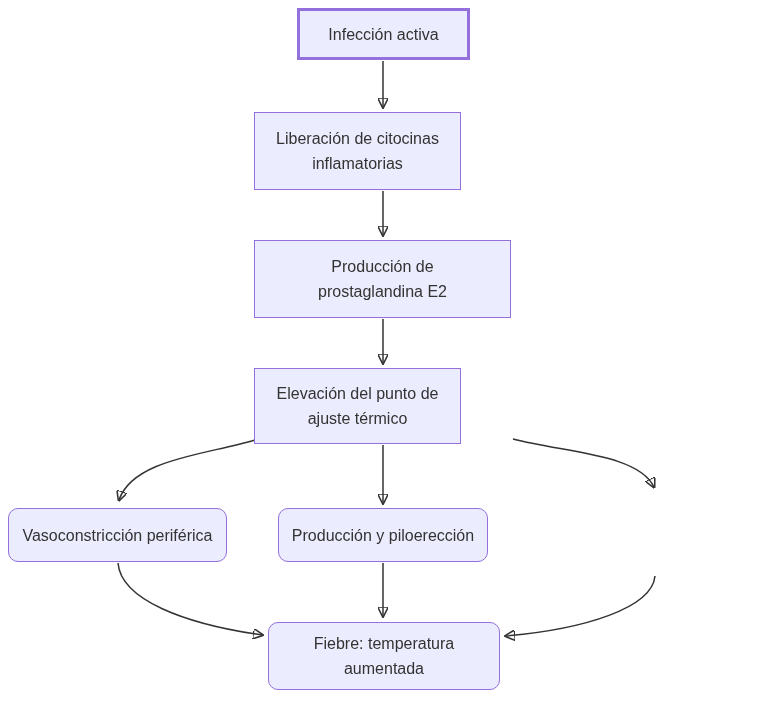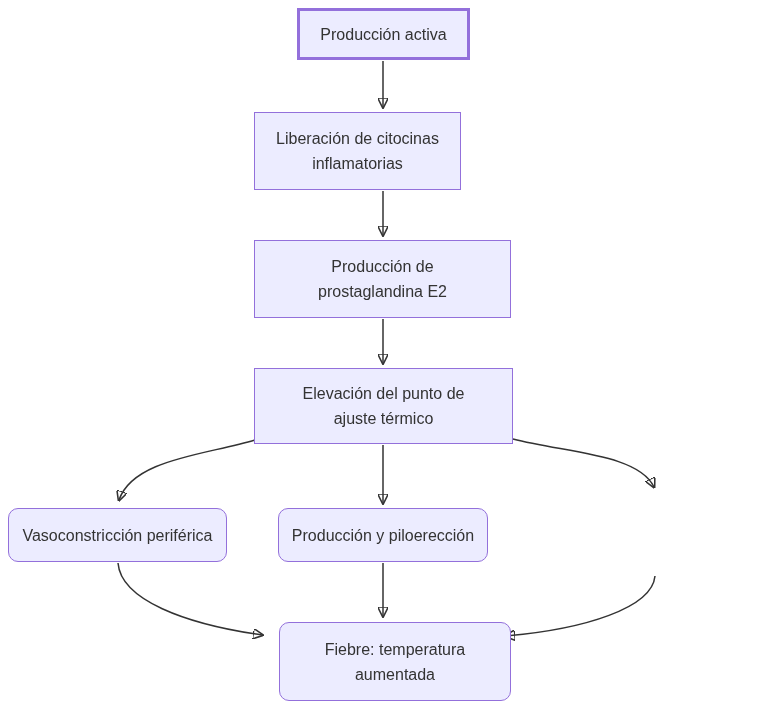--- a/index.html
+++ b/index.html
@@ -67,45 +67,45 @@
     <path d="M 383 319 L 383 363" marker-end="url(#arrowhead)"></path>
     <path d="M 255 440 C 205 455 133 459 119 500" marker-end="url(#arrowhead)"></path>
     <path d="M 383 445 L 383 503" marker-end="url(#arrowhead)"></path>
     <path d="M 513 439 C 567 453 638 454 654 487" marker-end="url(#arrowhead)"></path>
     <path d="M 118 563 C 121 600 185 624 262 635" marker-end="url(#arrowhead)"></path>
     <path d="M 383 563 L 383 616" marker-end="url(#arrowhead)"></path>
     <path d="M 655 576 C 652 608 585 629 506 636" marker-end="url(#arrowhead)"></path>
   </svg>
 
   <div class="node bold-border" style="left:297px; top:8px; width:173px; height:52px;">
-    <span class="label">Producción activa</span>
+    <span class="label">Infección activa</span>
   </div>
 
   <div class="node" style="left:254px; top:112px; width:207px; height:78px;">
     <span class="label">Liberación de citocinas
 inflamatorias</span>
   </div>
 
   <div class="node" style="left:254px; top:240px; width:257px; height:78px;">
     <span class="label">Producción de
 prostaglandina E2</span>
   </div>
 
-  <div class="node" style="left:254px; top:368px; width:259px; height:76px;">
+  <div class="node" style="left:254px; top:368px; width:207px; height:76px;">
     <span class="label">Elevación del punto de
 ajuste térmico</span>
   </div>
 
   <div class="node rounded" style="left:8px; top:508px; width:219px; height:54px;align-items:center;">
     <span class="label">Vasoconstricción periférica</span>
   </div>
 
   <div class="node rounded" style="left:278px; top:508px; width:210px; height:54px;">
     <span class="label">Producción y piloerección</span>
   </div>
 
 
-  <div class="node rounded" style="left:268px; top:622px; width:232px; height:79px;margin-left:11px;">
+  <div class="node rounded" style="left:268px; top:622px; width:232px; height:68px;">
     <span class="label">Fiebre: temperatura
 aumentada</span>
   </div>
 
 </div>
 
 </body></html>

